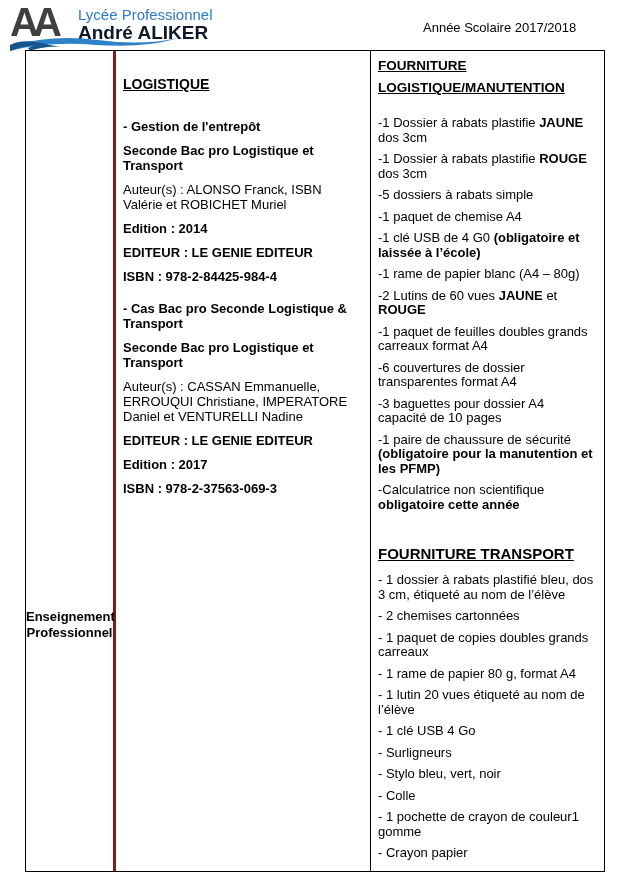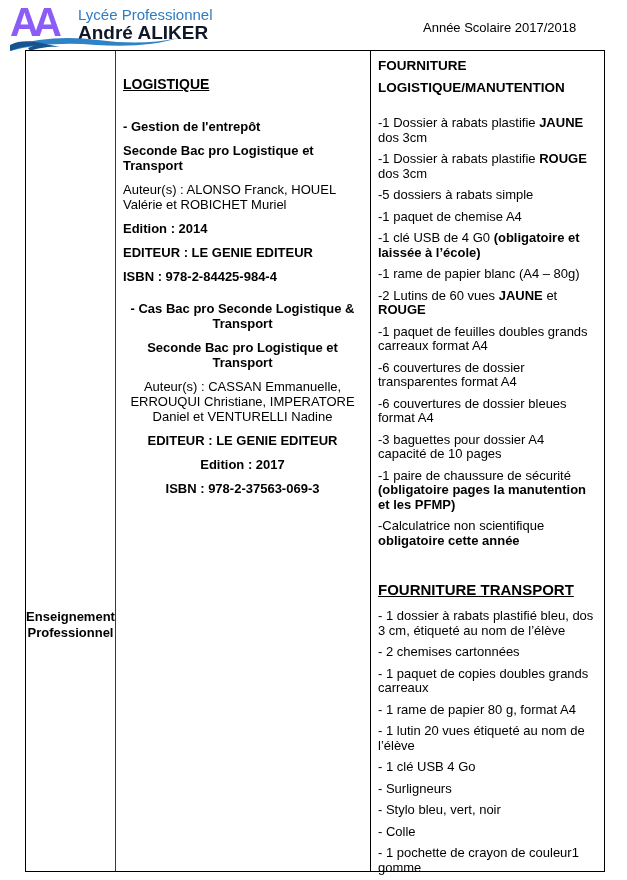--- a/index.html
+++ b/index.html
@@ -5,52 +5,52 @@
   * { margin:0; padding:0; box-sizing:border-box; }
   html,body { background:#ffffff; }
   .page {
     position:relative; width:627px; height:880px; background:#ffffff;
     font-family:"Liberation Sans", sans-serif; color:#000; overflow:hidden;
   }
   
   .logo { position:absolute; left:8px; top:2px; width:190px; height:50px; }
   .monogram {
     position:absolute; left:2px; top:0px; font-size:40px; font-weight:800;
-    color:#8b5cf6; letter-spacing:-6px; line-height:40px;
+    color:#404040; letter-spacing:-6px; line-height:40px;
   }
   .logo-line1 { position:absolute; left:70px; top:4px;  font-size:15px; color:#2e7cc3; white-space:nowrap; }
   .logo-line2 { position:absolute; left:70px; top:20px; font-size:19px; font-weight:bold; color:#0f172a; white-space:nowrap; }
   .wave { position:absolute; left:0px; top:34px; width:172px; height:16px; }
   .school-year { position:absolute; left:423px; top:20px; font-size:13px; }
 
   
   .supply-table {
     position:absolute; left:25px; top:50px; width:580px; height:822px;
     border:1px solid #000; display:flex; flex-direction:row;
   }
   .cell { height:100%; }
-  .cell-category { width:90px;  border-right:1px solid #7f1d1d; }
+  .cell-category { width:90px;  border-right:3px solid #7f1d1d; }
   .cell-books    { width:255px; border-right:1px solid #000; padding:25px 8px 0 7px; }
   .cell-supplies { flex:1; padding:7px 10px 0 7px; }
 
   .category-label {
     margin-top:558px; text-align:center; font-weight:bold;
     font-size:13px; line-height:16px;
   }
 
   .b { font-weight:bold; }
   .books-title {
     font-size:14px; font-weight:bold; text-decoration:underline;
     line-height:16px; margin-bottom:27px;
   }
   .p  { font-size:13px; line-height:15px; margin-bottom:9px; }
-  .book2 { margin-top:17px;text-align:center; }
+  .book2 { margin-top:17px; }
 
   .supplies-heading {
-    font-size:13.5px; font-weight:bold; 
+    font-size:13.5px; font-weight:bold; text-decoration:underline;
     line-height:15px; margin-bottom:7px;
   }
   .supplies-heading.second { margin-bottom:21px; }
   .item { font-size:13px; line-height:14.5px; margin-bottom:7px; }
   .transport-heading {
     font-size:15px; font-weight:bold; text-decoration:underline;
     margin:33px 0 11px 0; line-height:17px;
   }
 </style>
 </head>
@@ -77,21 +77,21 @@
     <div class="cell cell-category">
       <div class="category-label">Enseignement Professionnel</div>
     </div>
 
     <div class="cell cell-books">
       <div class="books-title">LOGISTIQUE</div>
 
       <div class="book">
         <div class="p b">- Gestion de l'entrepôt</div>
         <div class="p b">Seconde Bac pro Logistique et Transport</div>
-        <div class="p">Auteur(s) : ALONSO Franck, HOUEL Valérie et ROBICHET Muriel</div>
+        <div class="p">Auteur(s) : ALONSO Franck, ISBN Valérie et ROBICHET Muriel</div>
         <div class="p b">Edition : 2014</div>
         <div class="p b">EDITEUR : LE GENIE EDITEUR</div>
         <div class="p b">ISBN : 978-2-84425-984-4</div>
       </div>
 
       <div class="book book2">
         <div class="p b">- Cas Bac pro Seconde Logistique &amp; Transport</div>
         <div class="p b">Seconde Bac pro Logistique et Transport</div>
         <div class="p">Auteur(s) : CASSAN Emmanuelle, ERROUQUI Christiane, IMPERATORE Daniel et VENTURELLI Nadine</div>
         <div class="p b">EDITEUR : LE GENIE EDITEUR</div>
@@ -107,23 +107,22 @@
       <div>
           <div class="item"><span>-1 Dossier à rabats plastifie </span><span style="font-weight: bold;">JAUNE</span><span> dos 3cm</span></div>
           <div class="item"><span>-1 Dossier à rabats plastifie </span><span style="font-weight: bold;">ROUGE</span><span> dos 3cm</span></div>
           <div class="item"><span>-5 dossiers à rabats simple</span></div>
           <div class="item"><span>-1 paquet de chemise A4</span></div>
           <div class="item"><span>-1 clé USB de 4 G0 </span><span style="font-weight: bold;">(obligatoire et laissée à l’école)</span></div>
           <div class="item"><span>-1 rame de papier blanc (A4 – 80g)</span></div>
           <div class="item"><span>-2 Lutins de 60 vues </span><span style="font-weight: bold;">JAUNE</span><span> et </span><span style="font-weight: bold;">ROUGE</span></div>
           <div class="item"><span>-1 paquet de feuilles doubles grands carreaux format A4</span></div>
           <div class="item"><span>-6 couvertures de dossier transparentes format A4</span></div>
-          <div class="item"><span>-6 couvertures de dossier bleues format A4</span></div>
           <div class="item"><span>-3 baguettes pour dossier A4 capacité de 10 pages</span></div>
-          <div class="item"><span>-1 paire de chaussure de sécurité </span><span style="font-weight: bold;">(obligatoire pages la manutention et les PFMP)</span></div>
+          <div class="item"><span>-1 paire de chaussure de sécurité </span><span style="font-weight: bold;">(obligatoire pour la manutention et les PFMP)</span></div>
           <div class="item"><span>-Calculatrice non scientifique </span><span style="font-weight: bold;">obligatoire cette année</span></div>
         </div>
 
       <div class="transport-heading">FOURNITURE TRANSPORT</div>
 
       <div>
           <div class="item"><span>- 1 dossier à rabats plastifié bleu, dos 3 cm, étiqueté au nom de l’élève</span></div>
           <div class="item"><span>- 2 chemises cartonnées</span></div>
           <div class="item"><span>- 1 paquet de copies doubles grands carreaux</span></div>
           <div class="item"><span>- 1 rame de papier 80 g, format A4</span></div>

